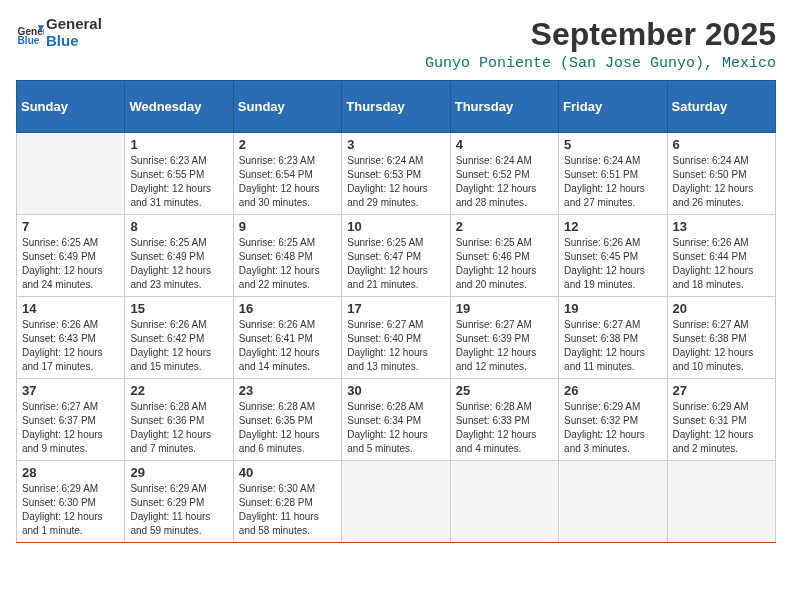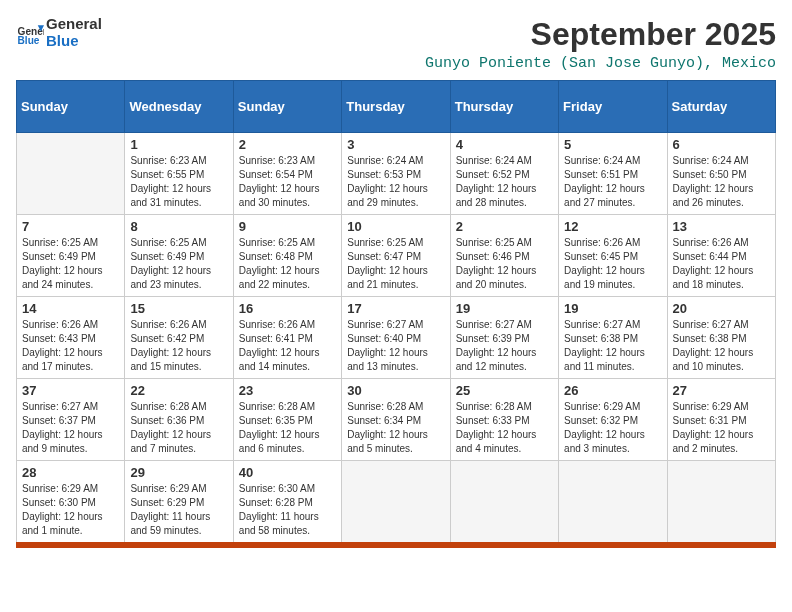--- a/index.html
+++ b/index.html
@@ -74,21 +74,21 @@
       font-size: 13px;
       font-weight: bold;
       margin-bottom: 2px;
     }
     .day-info {
       font-size: 10px;
       line-height: 1.4;
       color: #333;
     }
     tr:last-child td {
-      border-bottom: 6px solid #c2410c;
+      border-bottom: 1px solid #c2410c;
     }
   </style>
 </head>
 <body>
 
 <div class="header-area">
   <div class="logo">
     <svg class="logo-icon" viewBox="0 0 36 36">
       <text x="2" y="20" font-size="13" font-weight="bold" fill="#333">General</text>
       <text x="2" y="32" font-size="13" font-weight="bold" fill="#1a6fc4">Blue</text>

